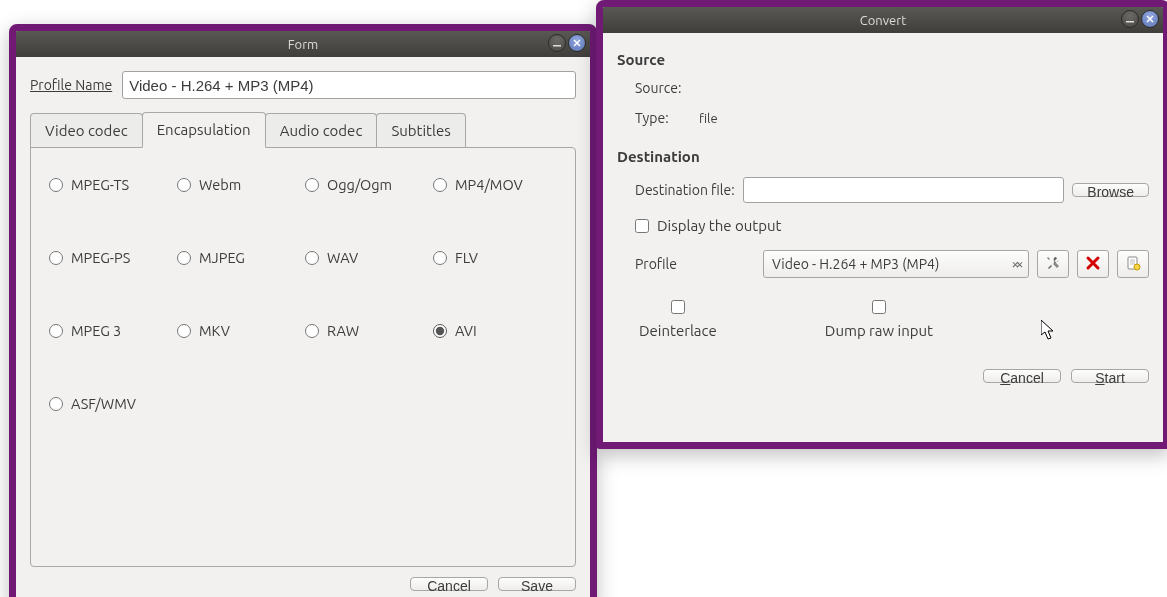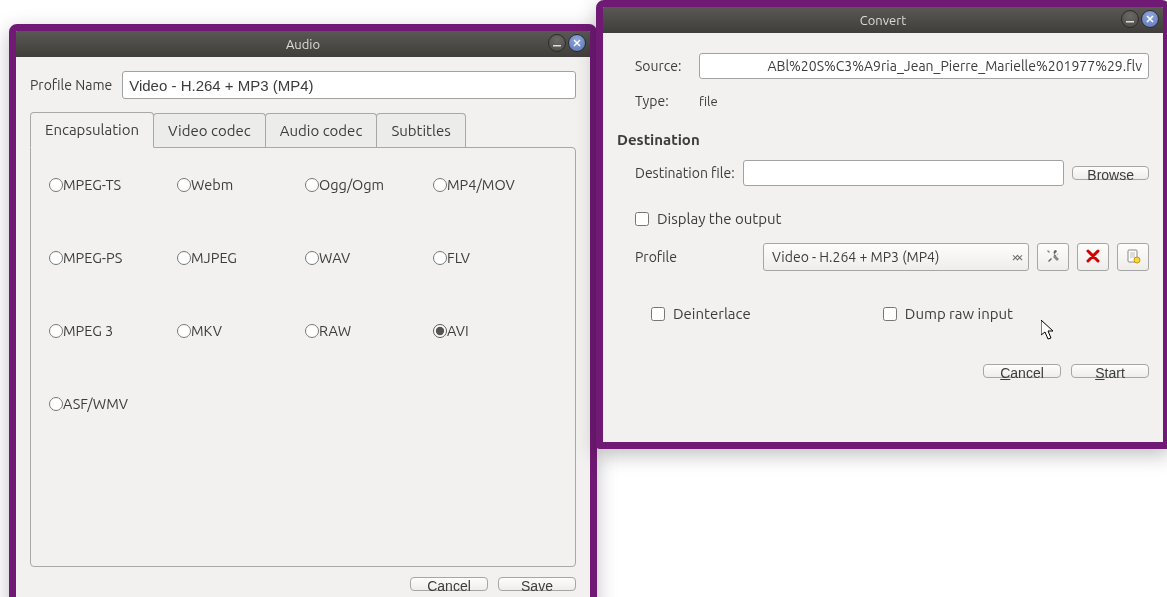--- a/index.html
+++ b/index.html
@@ -76,21 +76,21 @@
 
   
   #form-window { left: 9px; top: 24px; width: 574px; height: 572px; }
 
   .profile-row {
     display: flex;
     align-items: center;
     gap: 10px;
     margin-bottom: 12px;
   }
-  .profile-row label { white-space: nowrap; }
+  .profile-row label { white-space: nowrap; text-decoration: underline; }
   .text-input {
     flex: 1;
     height: 28px;
     padding: 2px 6px;
     font-size: 15px;
     border: 1px solid #a2a2a2;
     border-radius: 3px;
     background: #fff;
     box-sizing: border-box;
     color: #3c3c3c;
@@ -130,21 +130,21 @@
 
   .radio-grid {
     display: grid;
     grid-template-columns: repeat(4, 1fr);
     row-gap: 56px;
     column-gap: 4px;
   }
   .radio-item {
     display: flex;
     align-items: center;
-    gap: 0;
+    gap: 8px;
     font-size: 14.5px;
     cursor: pointer;
   }
   .radio-item input[type="radio"] {
     width: 14px;
     height: 14px;
     accent-color: #555;
     margin: 0;
   }
 
@@ -200,21 +200,21 @@
     align-items: center;
     direction: rtl;
     text-align: left;
   }
   .src-input span { direction: ltr; unicode-bidi: bidi-override; }
 
   .check-row {
     display: flex;
     align-items: center;
     gap: 8px;
-    margin: 16px 0 12px 18px;
+    margin: 6px 0 12px 18px;
     font-size: 15px;
   }
   .check-row input[type="checkbox"] { width: 14px; height: 14px; margin: 0; }
 
   .settings-grid {
     display: grid;
     grid-template-columns: auto 1fr auto auto auto;
     gap: 8px;
     align-items: center;
     margin: 4px 0 8px 18px;
@@ -268,21 +268,21 @@
     box-sizing: border-box;
     position: relative;
   }
   .icon-btn svg { width: 16px; height: 16px; }
 
   .checks-row {
     display: flex;
     gap: 100px;
     margin: 10px 0 0 18px;
   }
-  .checks-row .check-row { margin: 16px; }
+  .checks-row .check-row { margin: 4px; flex-direction: column; }
 
   .convert-buttons {
     display: flex;
     justify-content: flex-end;
     gap: 10px;
     margin-top: 26px;
   }
 
   .underline-first::first-letter { text-decoration: underline; }
 
@@ -293,21 +293,21 @@
     height: 22px;
     pointer-events: none;
     z-index: 50;
   }
 </style>
 </head>
 <body>
 
 <div class="window" id="form-window">
   <div class="titlebar">
-    <span class="title-text">Audio</span>
+    <span class="title-text">Form</span>
     <div class="win-buttons">
       <div class="win-btn">
         <svg viewBox="0 0 10 10">
             <rect x="1" y="7" width="8" height="1.5" fill="#ddd"></rect>
           </svg>
       </div>
       <div class="win-btn close">
         <svg viewBox="0 0 10 10">
             <path d="M2 2 L8 8 M8 2 L2 8" stroke="#fff" stroke-width="1.5"></path>
           </svg>
@@ -316,22 +316,22 @@
   </div>
 
   <div class="window-body">
 
     <div class="profile-row">
       <label>Profile Name</label>
       <input class="text-input" type="text" value="Video - H.264 + MP3 (MP4)" style="">
     </div>
 
     <div class="tabbar">
+      <div class="tab">Video codec</div>
       <div class="tab active">Encapsulation</div>
-      <div class="tab">Video codec</div>
       <div class="tab">Audio codec</div>
       <div class="tab">Subtitles</div>
     </div>
 
     <div class="tab-content">
       <div class="radio-grid" id="radio-grid">
 
       <label class="radio-item">
             <input type="radio" name="encap" style="">
             <span>MPEG-TS</span>
@@ -407,26 +407,24 @@
       <div class="win-btn close">
         <svg viewBox="0 0 10 10">
             <path d="M2 2 L8 8 M8 2 L2 8" stroke="#fff" stroke-width="1.5"></path>
           </svg>
       </div>
     </div>
   </div>
 
   <div class="window-body">
 
+    <div class="section-heading">Source</div>
 
     <div class="field-row">
       <span class="lbl">Source:</span>
-      <div class="src-input">
-        <span>ABl%20S%C3%A9ria_Jean_Pierre_Marielle%201977%29.flv</span>
-      </div>
     </div>
 
     <div class="field-row">
       <span class="lbl">Type:</span>
       <span class="static-val">file</span>
     </div>
 
     <div class="section-heading" style="margin-top:14px">Destination</div>
 
     <div class="field-row dest">

